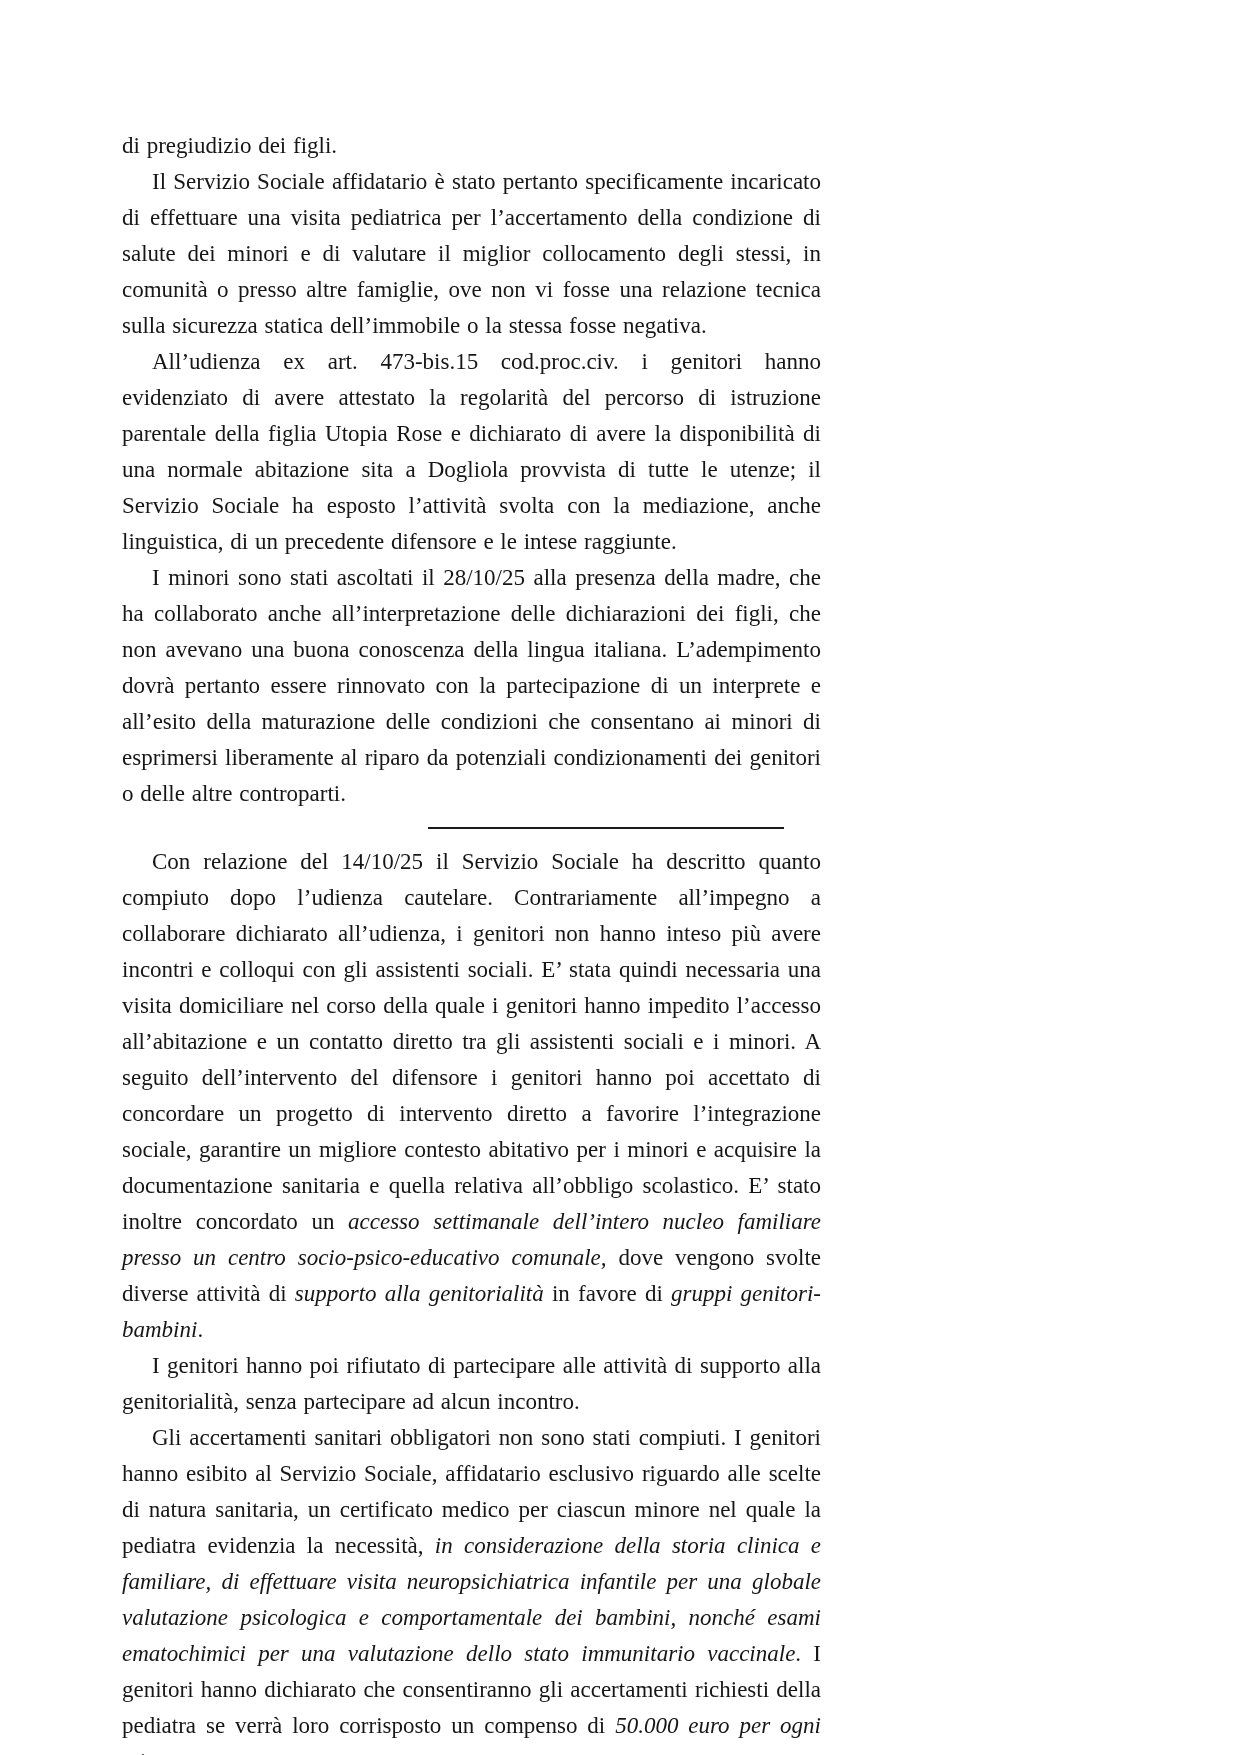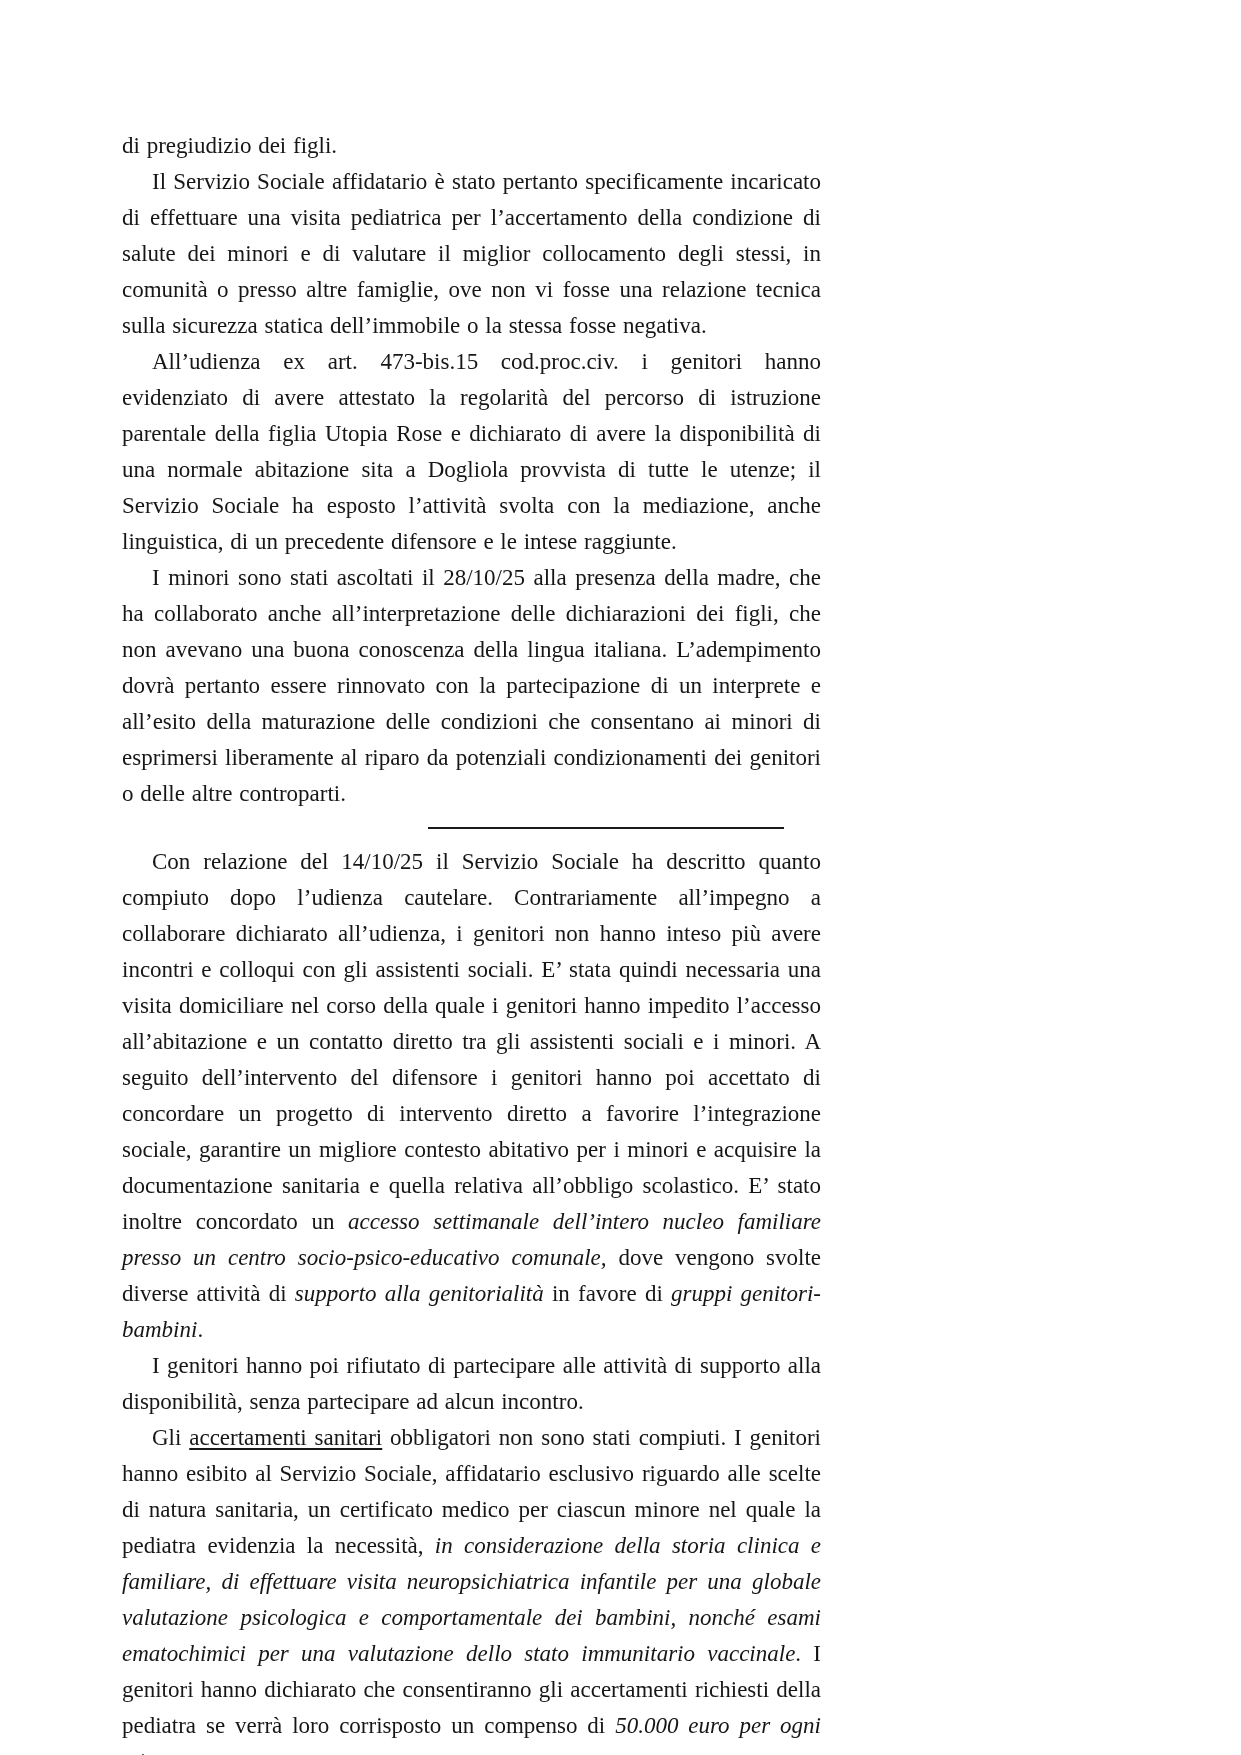--- a/index.html
+++ b/index.html
@@ -23,21 +23,20 @@
     line-height: 36px;
     color: #161616;
     text-align: justify;
     text-indent: 30px;
     word-spacing: 1px;
   }
   .para.noindent { text-indent: 0; }
   .para.fill-last { text-align-last: justify; }
   .para em { font-style: italic; }
   .u {
-    text-decoration: underline;
     text-underline-offset: 3px;
     text-decoration-thickness: 1.5px;
   }
   .sep {
     border: 0;
     border-top: 2px solid #1a1a1a;
     width: 356px;
     margin: 15px 0 15px 306px;
   }
 </style>
@@ -52,19 +51,19 @@
 
   <p class="para"><span>All’udienza ex art. 473-bis.15 cod.proc.civ. i genitori hanno evidenziato di avere attestato la regolarità del percorso di istruzione parentale della figlia Utopia Rose e dichiarato di avere la disponibilità di una normale abitazione sita a Dogliola provvista di tutte le utenze; il Servizio Sociale ha esposto l’attività svolta con la mediazione, anche linguistica, di un precedente difensore e le intese raggiunte.</span></p>
 
 
   <p class="para"><span>I minori sono stati ascoltati il 28/10/25 alla presenza della madre, che ha collaborato anche all’interpretazione delle dichiarazioni dei figli, che non avevano una buona conoscenza della lingua italiana. L’adempimento dovrà pertanto essere rinnovato con la partecipazione di un interprete e all’esito della maturazione delle condizioni che consentano ai minori di esprimersi liberamente al riparo da potenziali condizionamenti dei genitori o delle altre controparti.</span></p>
 
   <hr class="sep">
 
   <p class="para"><span>Con relazione del 14/10/25 il Servizio Sociale ha descritto quanto compiuto dopo l’udienza cautelare. Contrariamente all’impegno a collaborare dichiarato all’udienza, i genitori non hanno inteso più avere incontri e colloqui con gli assistenti sociali. E’ stata quindi necessaria una visita domiciliare nel corso della quale i genitori hanno impedito l’accesso all’abitazione e un contatto diretto tra gli assistenti sociali e i minori. A seguito dell’intervento del difensore i genitori hanno poi accettato di concordare un progetto di intervento diretto a favorire l’integrazione sociale, garantire un migliore contesto abitativo per i minori e acquisire la documentazione sanitaria e quella relativa all’obbligo scolastico. E’ stato inoltre concordato un </span><em>accesso settimanale dell’intero nucleo familiare presso un centro socio-psico-educativo comunale,</em><span> dove vengono svolte diverse attività di </span><em>supporto alla genitorialità</em><span> in favore di </span><em>gruppi genitori-bambini</em><span>.</span></p>
 
-  <p class="para"><span>I genitori hanno poi rifiutato di partecipare alle attività di supporto alla disponibilità, senza partecipare ad alcun incontro.</span></p>
+  <p class="para"><span>I genitori hanno poi rifiutato di partecipare alle attività di supporto alla genitorialità, senza partecipare ad alcun incontro.</span></p>
 
   <p class="para"><span>Gli </span><span class="u">accertamenti sanitari</span><span> obbligatori non sono stati compiuti. I genitori hanno esibito al Servizio Sociale, affidatario esclusivo riguardo alle scelte di natura sanitaria, un certificato medico per ciascun minore nel quale la pediatra evidenzia la necessità, </span><em>in considerazione della storia clinica e familiare, di effettuare visita neuropsichiatrica infantile per una globale valutazione psicologica e comportamentale dei bambini, nonché esami ematochimici per una valutazione dello stato immunitario vaccinale</em><span>. I genitori hanno dichiarato che consentiranno gli accertamenti richiesti della pediatra se verrà loro corrisposto un compenso di </span><em>50.000 euro per ogni minore</em><span>.</span></p>
 
   <p class="para fill-last"><span>Il Servizio Sociale ha inoltre trasmesso copia della perizia eseguita da un percorso su</span></p>
 
 </div>
 
 </body></html>

